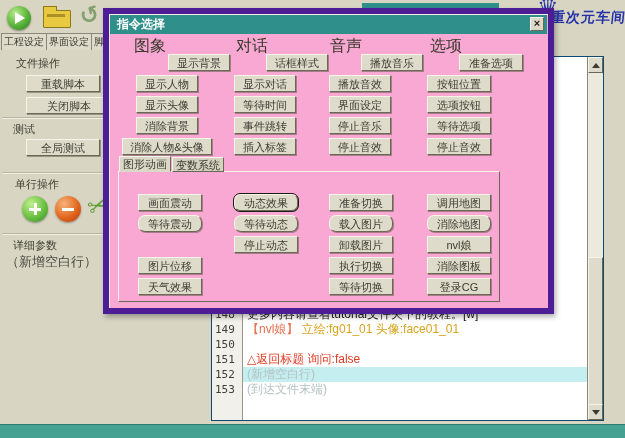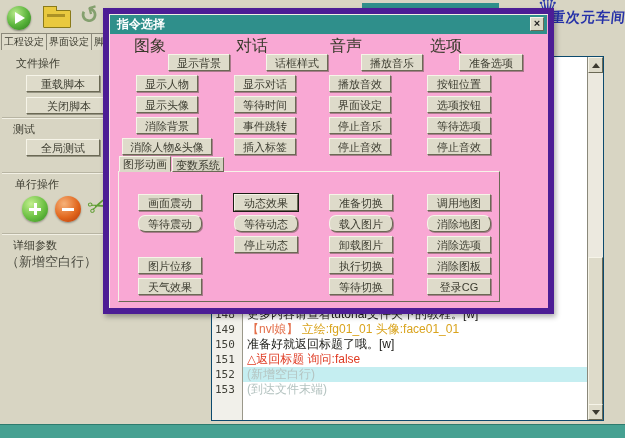--- a/index.html
+++ b/index.html
@@ -31,21 +31,21 @@
           font-size:10px;color:#3c3c30;background:#dedbca;border:1px solid #8a887a;border-bottom:none;cursor:pointer;}
   .sep{position:absolute;left:2px;width:208px;height:0;border-top:1px solid #b8b5a3;border-bottom:1px solid #f2f0e4;}
   .sec-label{position:absolute;font-size:11px;color:#3c3c30;white-space:nowrap;}
   .param-value{position:absolute;left:6px;top:253px;font-size:13px;color:#4a4a40;white-space:nowrap;}
 
   .btn{position:absolute;box-sizing:border-box;height:17px;background:#dedbca;
        border:1px solid;border-color:#f6f4e8 #6b6955 #6b6955 #f6f4e8;
        box-shadow:1px 1px 0 rgba(70,68,50,.45);
        font-size:11px;line-height:14px;text-align:center;color:#3c3c30;
        font-family:"Liberation Sans","DejaVu Sans",sans-serif;padding:0;cursor:pointer;white-space:nowrap;overflow:hidden;}
-  .btn.focused{outline:1px solid #1c1c14;}
+  .btn.focused{outline:1px solid #1c1c14;border-radius:6px;}
 
   .circle-icon{position:absolute;width:26px;height:26px;border-radius:50%;cursor:pointer;}
   .ci-add{left:22px;top:196px;background:radial-gradient(circle at 35% 30%,#c2ef8e,#6cc043 55%,#2f8a1d);box-shadow:0 1px 2px rgba(0,0,0,.35);}
   .ci-del{left:55px;top:196px;background:radial-gradient(circle at 35% 30%,#f6b27a,#e2681f 55%,#b23608);box-shadow:0 1px 2px rgba(0,0,0,.35);}
   .ci-add:before,.ci-add:after{content:"";position:absolute;background:#fff;}
   .ci-add:before{left:7px;top:11.5px;width:12px;height:3px;}
   .ci-add:after{left:11.5px;top:7px;width:3px;height:12px;}
   .ci-del:before{content:"";position:absolute;left:7px;top:11.5px;width:12px;height:3px;background:#fff;}
   .scissors{position:absolute;left:88px;top:192px;font-size:24px;color:#5f9e33;transform:rotate(-20deg);cursor:pointer;}
 
@@ -147,21 +147,20 @@
     <div class="row" style="top:250px;">
       <span class="num">148</span>
       <span class="txt">更多内容请查看tutorial文件夹下的教程。[w]</span>
     </div>
     <div class="row" style="top:265px;">
       <span class="num">149</span>
       <span class="txt"><span class="spk">【nvl娘】</span> <span class="prm">立绘:fg01_01 头像:face01_01</span></span>
     </div>
     <div class="row" style="top:280px;">
       <span class="num">150</span>
-      <span class="txt">准备好就返回标题了哦。[w]</span>
     </div>
     <div class="row" style="top:295px;">
       <span class="num">151</span>
       <span class="txt red">△返回标题 询问:false</span>
     </div>
     <div class="row" style="top:310px;">
       <span class="num">152</span>
       <span class="txt muted">(新增空白行)</span>
     </div>
     <div class="row" style="top:325px;">
@@ -229,18 +228,18 @@
     <button class="btn tc2 tr3">停止动态</button>
 
     <button class="btn tc3 tr1">准备切换</button>
     <button class="btn tc3 tr2">载入图片</button>
     <button class="btn tc3 tr3">卸载图片</button>
     <button class="btn tc3 tr4">执行切换</button>
     <button class="btn tc3 tr5">等待切换</button>
 
     <button class="btn tc4 tr1">调用地图</button>
     <button class="btn tc4 tr2">消除地图</button>
-    <button class="btn tc4 tr3">消除选项</button>
+    <button class="btn tc4 tr3">nvl娘</button>
     <button class="btn tc4 tr4">消除图板</button>
     <button class="btn tc4 tr5">登录CG</button>
   </div>
 
 </div>
 
 </body></html>

